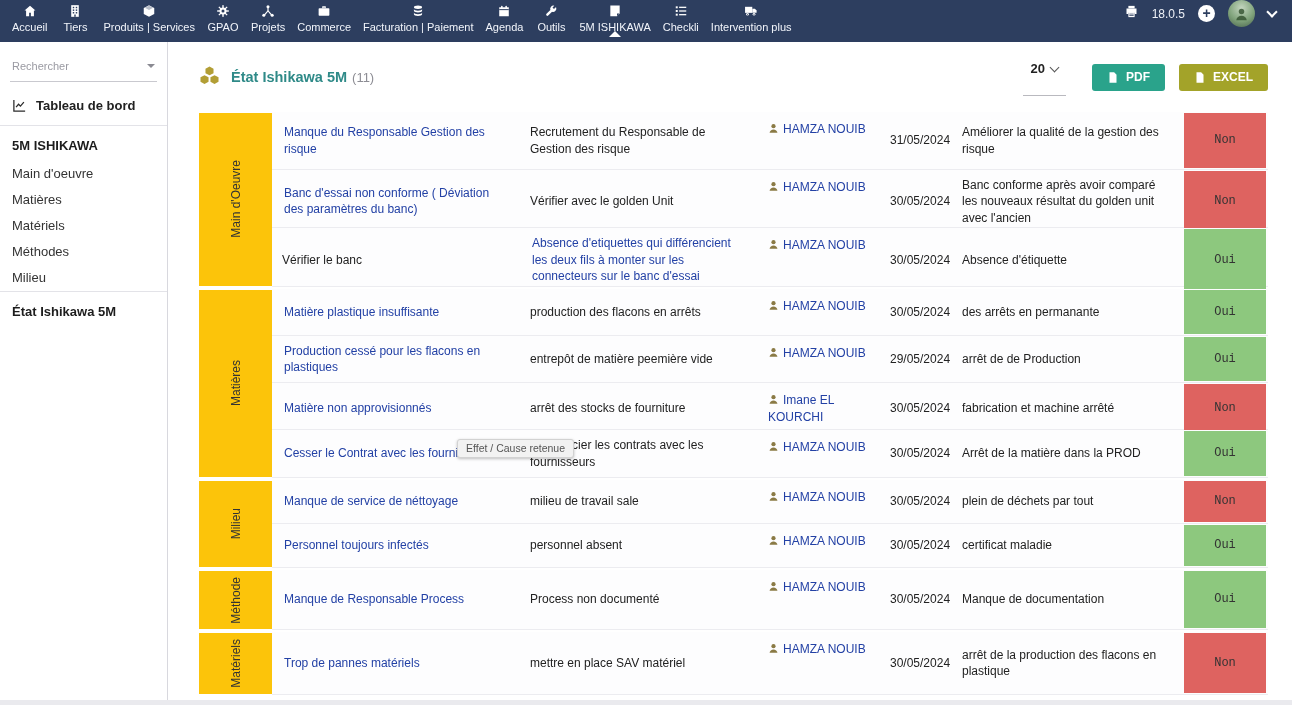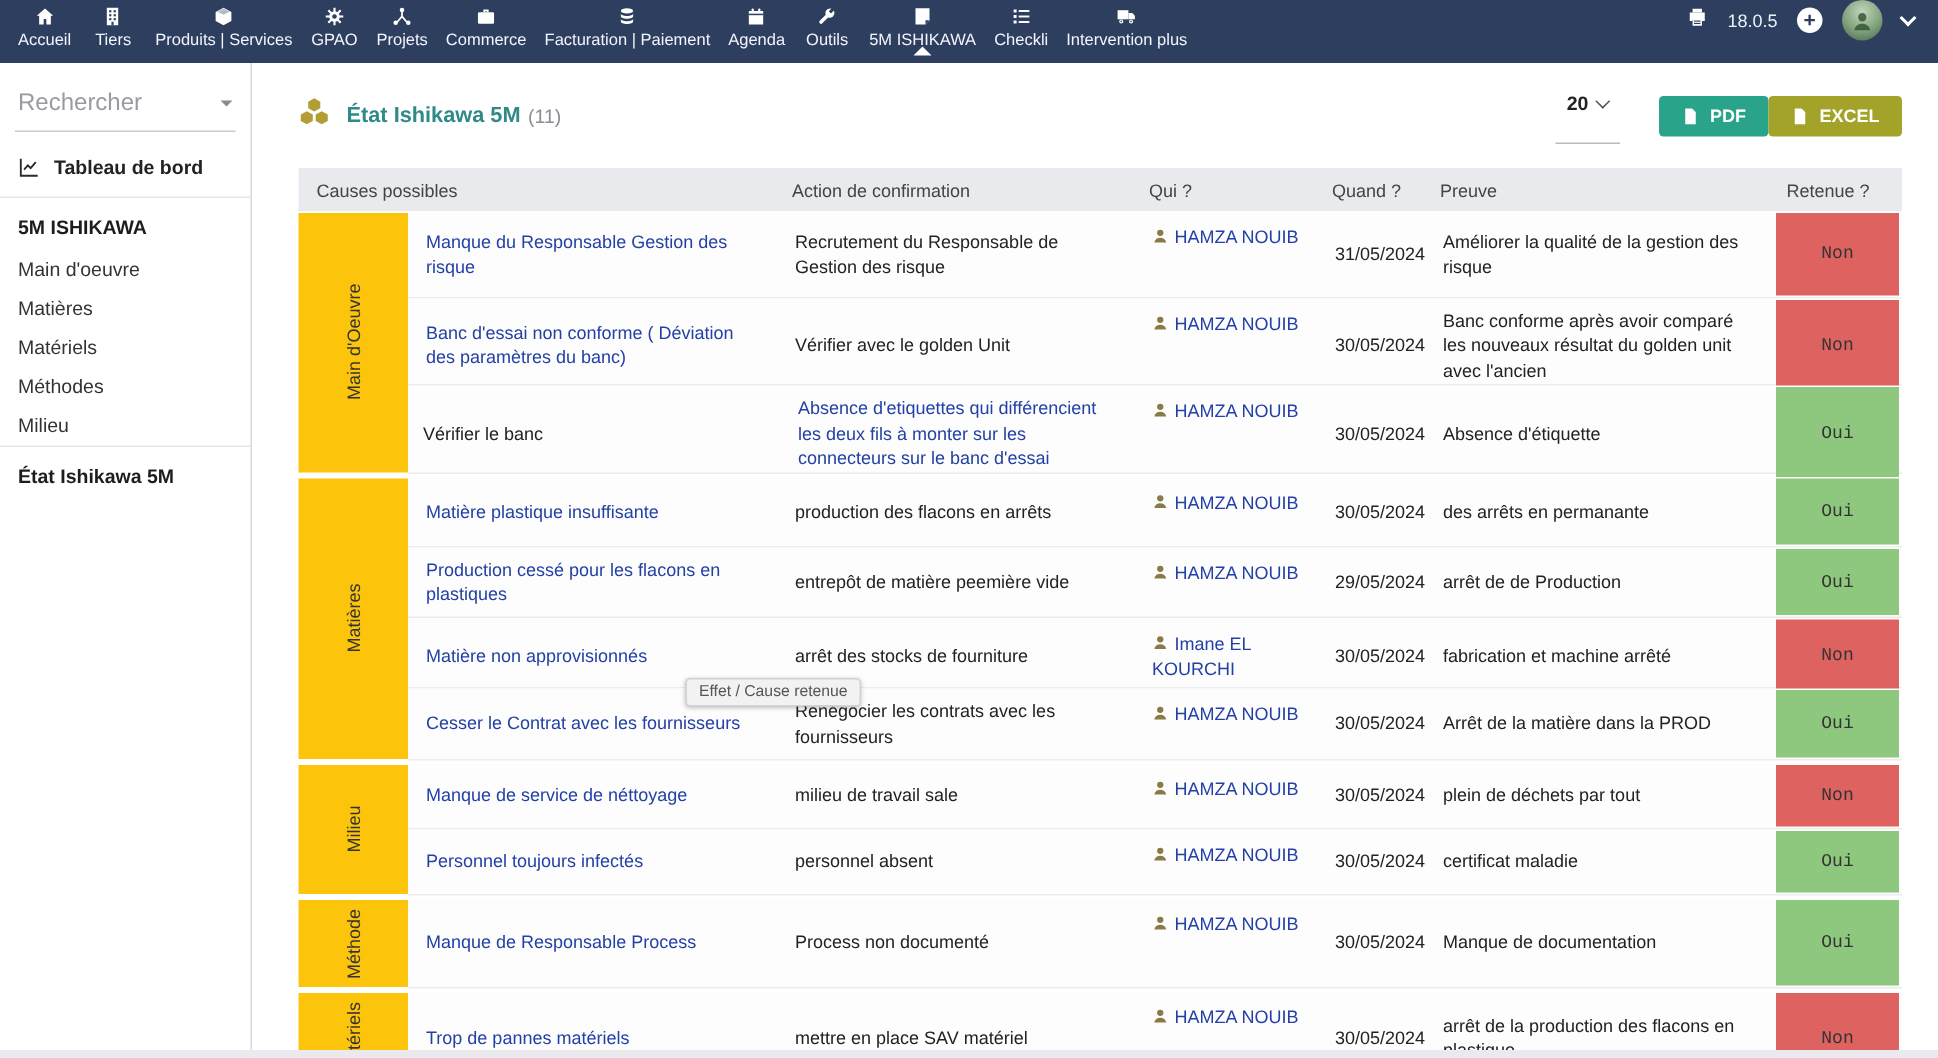--- a/index.html
+++ b/index.html
@@ -31,21 +31,21 @@
   svg .bg { fill:var(--c-nav_bg,#2d3e5f); }
 
   
   .content { display:flex; height:663px; }
   .sidebar { width:168px; flex-shrink:0; background:#fff; border-right:1px solid #d8d8de; }
   .main { flex:1; overflow:hidden; background:#fff; }
 
   
   .search { margin:14px 10px 0; padding:4px 2px 9px; border-bottom:1px solid #c9c9cf;
     display:flex; align-items:center; justify-content:space-between; cursor:text; }
-  .search-ph { color:#9a9aa2; font-size:16px; }
+  .search-ph { color:#9a9aa2; font-size:11px; }
   .search-caret { border:4px solid transparent; border-top-color:#8a8a92; margin-top:4px; }
   .dash { display:flex; align-items:center; gap:9px; padding:16px 12px 12px; cursor:pointer; }
   .dash svg { width:15px; height:15px; stroke:#2b2b2b; }
   .dash span { font-size:13px; font-weight:bold; color:#222; }
   .side-divider { border:none; border-top:1px solid #e3e3e8; margin:0 0 0 0; }
   .side-sec { font-size:13px; font-weight:bold; color:#1d1d1d; padding:12px 12px 8px; }
   .side-list { list-style:none; }
   .side-list li { font-size:13px; color:#333; padding:5px 12px 6px; cursor:pointer; }
   .side-footer { font-size:13px; font-weight:bold; color:#1d1d1d; padding:12px 12px; cursor:pointer; }
 
@@ -57,21 +57,21 @@
   .head-spacer { flex:1; }
   .page-size { display:flex; align-items:center; gap:6px; border-bottom:1px solid #b9b9bf;
     padding:3px 8px 19px; margin-right:26px; cursor:pointer; }
   .page-size span { font-size:13px; font-weight:bold; color:#222; }
   .ps-caret { width:7px; height:7px; border-right:1.6px solid #555; border-bottom:1.6px solid #555;
     transform:rotate(45deg); margin-top:-3px; }
   .btn { display:flex; align-items:center; gap:7px; height:27px; padding:0 15px; border:none;
     border-radius:3px; color:#fff; font-size:12px; font-weight:bold; cursor:pointer;
     font-family:"Liberation Sans",sans-serif; }
   .btn svg { width:12px; height:13px; fill:#fff; }
-  .btn-pdf { background:var(--c-pdf_button,#2aa38b); }
+  .btn-pdf { background:var(--c-pdf_button,#2aa38b); margin-right:14px; }
   .btn-excel { background:var(--c-excel_button,#a3a329); }
 
   
   .tablewrap { margin:2px 24px 0 31px; position:relative; }
   .thead { display:grid; grid-template-columns:321px 238px 122px 72px 231px 84px;
     background:#e9eaee; height:29px; align-items:center; color:#444; font-size:12px; }
   .thcell { padding:0 8px; white-space:nowrap; }
   .thcell:first-child { padding-left:12px; }
   .tbody { background:#fff; }
   .group { display:flex; margin-bottom:2px; background:#fff; }
@@ -90,21 +90,21 @@
   .cell.qui .p-ico { display:inline-block; vertical-align:-1px; margin-right:4px; }
   .cell.qui .p-ico svg { width:11px; height:11px; fill:var(--c-person_icon,#8a7a45); }
   .cell.qui a { color:var(--c-link_blue,#2341a5); font-weight:500; text-decoration:none; cursor:pointer; }
   .cell.retc { padding:1px; }
   .ret { flex:1; align-self:stretch; display:flex; align-items:center; justify-content:center;
     font-size:12px; color:#333;font-family:Liberation Mono, monospace; }
   .ret.oui { background:var(--c-retenue_oui,#8dc87e);text-align:center; }
   .ret.non { background:var(--c-retenue_non,#de6360); }
 
   
-  .tooltip { position:absolute; left:258px; top:340px; background:#f2f2f2;
+  .tooltip { position:absolute; left:258px; top:327px; background:#f2f2f2;
     border:1px solid #d2d2d2; border-radius:3px; padding:2px 8px 3px; font-size:10.5px;
     color:#555; box-shadow:0 1px 3px rgba(0,0,0,.25); z-index:30; white-space:nowrap; }
 
   .bottom-strip { position:fixed; left:0; right:0; bottom:0; height:5px; background:#eaeaee; z-index:5; }
 </style>
 </head>
 <body>
 
 <header class="topnav">
   <nav class="nav-items" id="nav-items">
@@ -318,28 +318,20 @@
       <button class="btn btn-excel">
         <svg viewBox="0 0 24 24">
             <path d="M5 1.5h9l5 5v16H5z"></path>
             <path d="M14 1.5v5h5z" opacity=".45"></path>
           </svg>
         <span>EXCEL</span>
       </button>
     </div>
 
     <div class="tablewrap">
-      <div class="thead">
-        <div class="thcell">Causes possibles</div>
-        <div class="thcell">Action de confirmation</div>
-        <div class="thcell">Qui ?</div>
-        <div class="thcell">Quand ?</div>
-        <div class="thcell">Preuve</div>
-        <div class="thcell">Retenue ?</div>
-      </div>
       <div class="tbody" id="tbody">
           <div class="group">
             <div class="gcell">
               <span class="gtext">Main d'Oeuvre</span>
             </div>
             <div class="grows">
               <div class="rowgrid">
                 <div class="cell cause">
                   <a>Manque du Responsable Gestion des risque</a>
                 </div>

